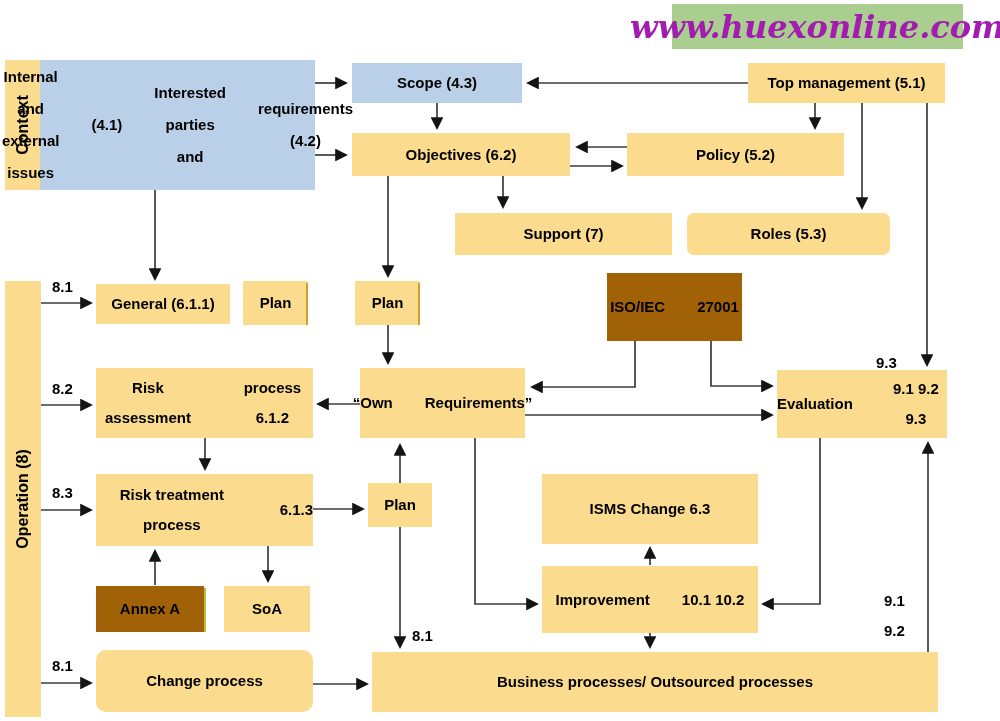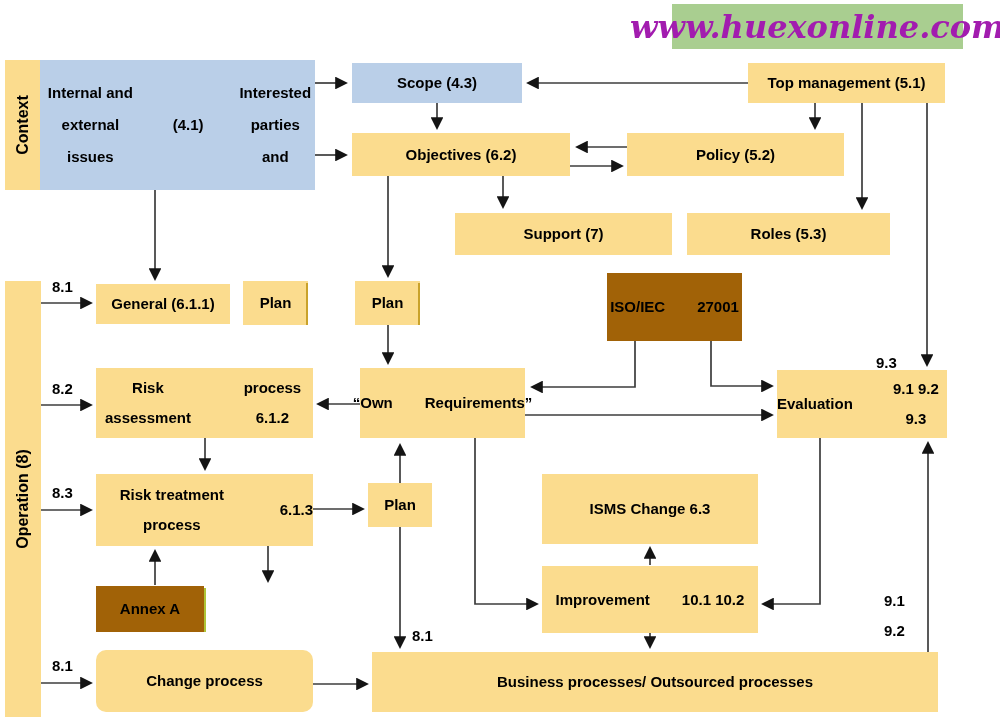--- a/index.html
+++ b/index.html
@@ -32,21 +32,21 @@
   #connectors{position:absolute;left:0;top:0;pointer-events:none;}
 
   
   #b-issues{left:40px;top:60px;width:275px;height:130px;}
   #b-issues span{line-height:32px;}
   #b-scope{left:352px;top:63px;width:170px;height:40px;}
   #b-topmgmt{left:748px;top:63px;width:197px;height:40px;}
   #b-objectives{left:352px;top:133px;width:218px;height:43px;}
   #b-policy{left:627px;top:133px;width:217px;height:43px;}
   #b-support{left:455px;top:213px;width:217px;height:42px;}
-  #b-roles{left:687px;top:213px;width:203px;height:42px;}
+  #b-roles{left:687px;top:213px;width:203px;height:42px;border-radius:7px;}
   #b-general{left:96px;top:284px;width:134px;height:40px;}
   #b-plan1{left:243px;top:281px;width:65px;height:44px;}
   #b-plan2{left:355px;top:281px;width:65px;height:44px;}
   #b-iso{left:607px;top:273px;width:135px;height:68px;}
   #b-ownreq{left:360px;top:368px;width:165px;height:70px;}
   #b-evaluation{left:777px;top:370px;width:170px;height:68px;}
   #b-riskassess{left:96px;top:368px;width:217px;height:70px;}
   #b-risktreat{left:96px;top:474px;width:217px;height:72px;}
   #b-plan3{left:368px;top:483px;width:64px;height:44px;}
   #b-annexa{left:96px;top:586px;width:108px;height:46px;}
@@ -86,20 +86,21 @@
     <span>Context</span>
   </div>
   <div id="band-operation" class="vband">
     <span>Operation (8)</span>
   </div>
 
   <div id="b-issues" class="box blue">
     <span>Internal and external issues</span>
     <span>(4.1)</span>
     <span>Interested parties and</span>
+    <span>requirements (4.2)</span>
   </div>
 
   <div id="b-scope" class="box blue">
     <span>Scope (4.3)</span>
   </div>
 
   <div id="b-topmgmt" class="box yellow">
     <span>Top management (5.1)</span>
   </div>
 
@@ -157,20 +158,23 @@
   </div>
 
   <div id="b-plan3" class="box yellow">
     <span>Plan</span>
   </div>
 
   <div id="b-annexa" class="box gray">
     <span>Annex A</span>
   </div>
 
+  <div id="b-soa" class="box yellow">
+    <span>SoA</span>
+  </div>
 
   <div id="b-isms" class="box yellow">
     <span>ISMS Change 6.3</span>
   </div>
 
   <div id="b-improvement" class="box yellow">
     <span>Improvement</span>
     <span>10.1 10.2</span>
   </div>
 

